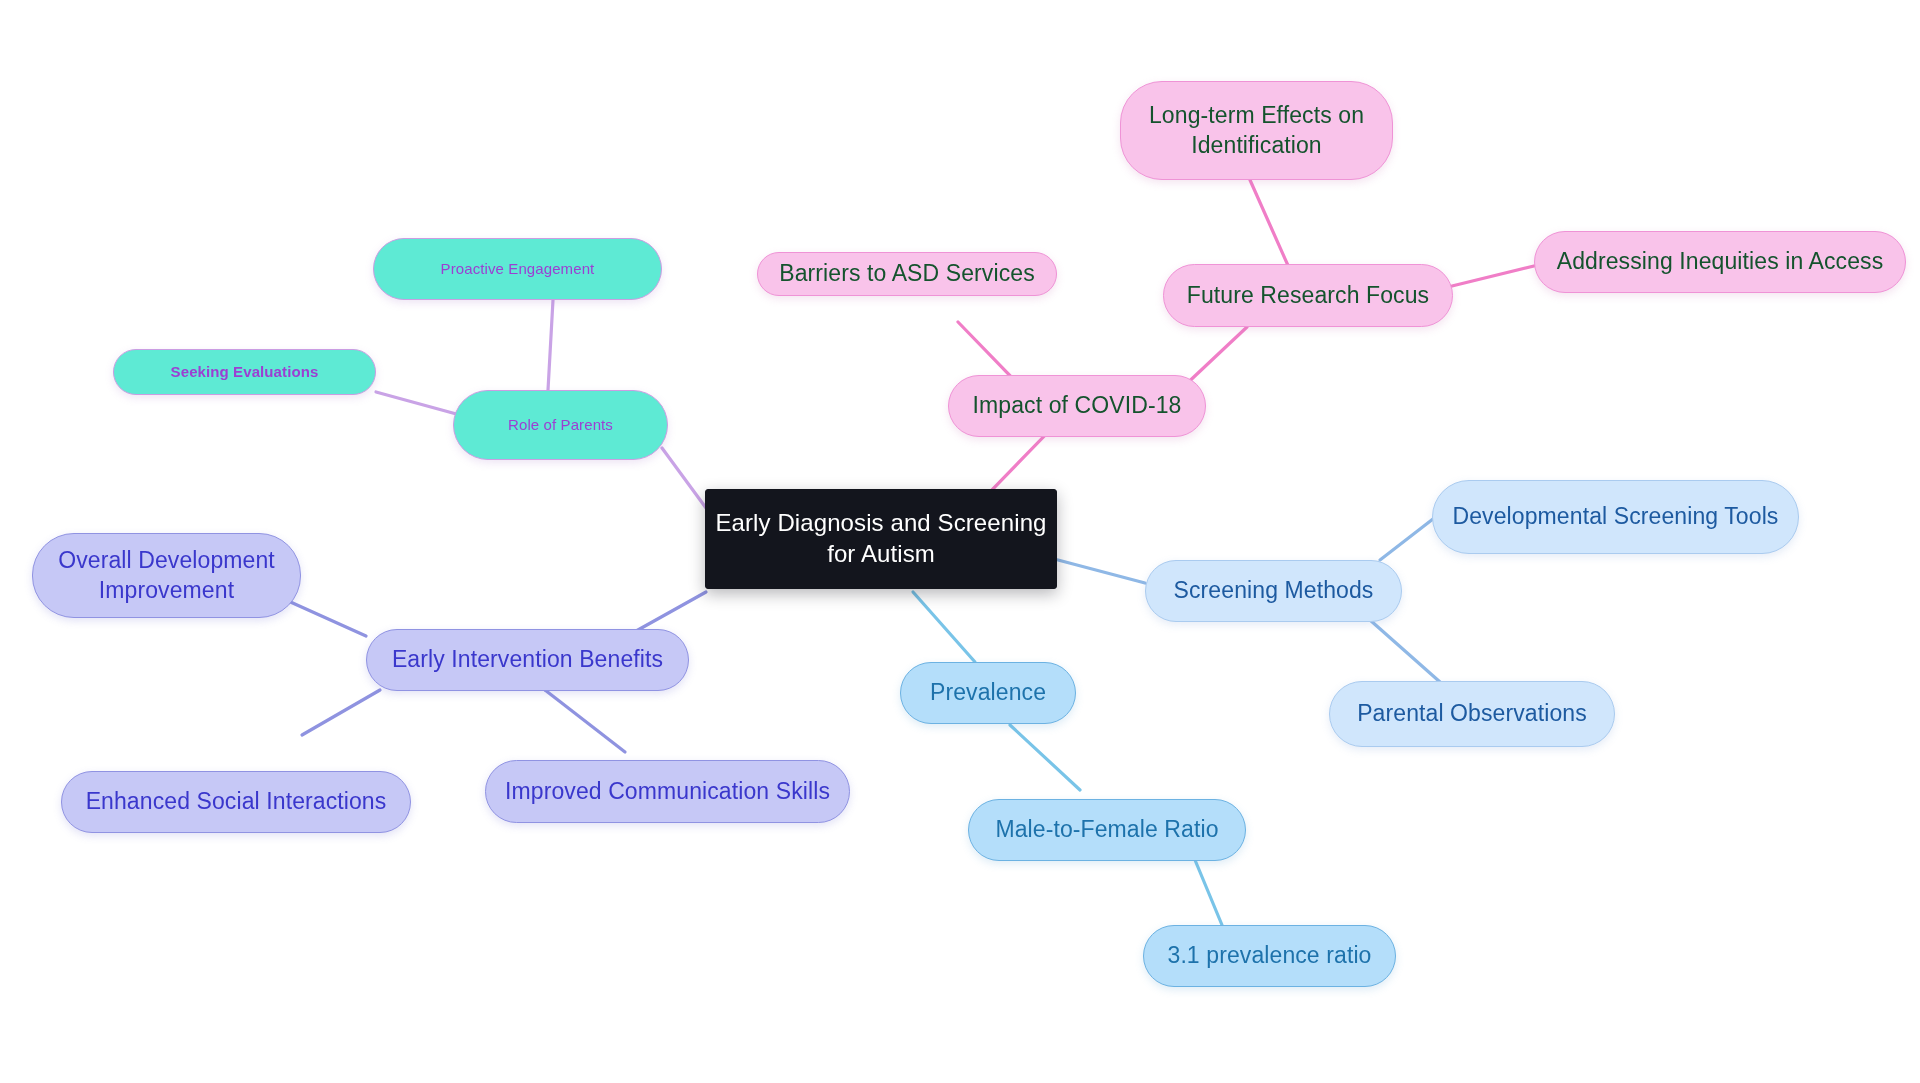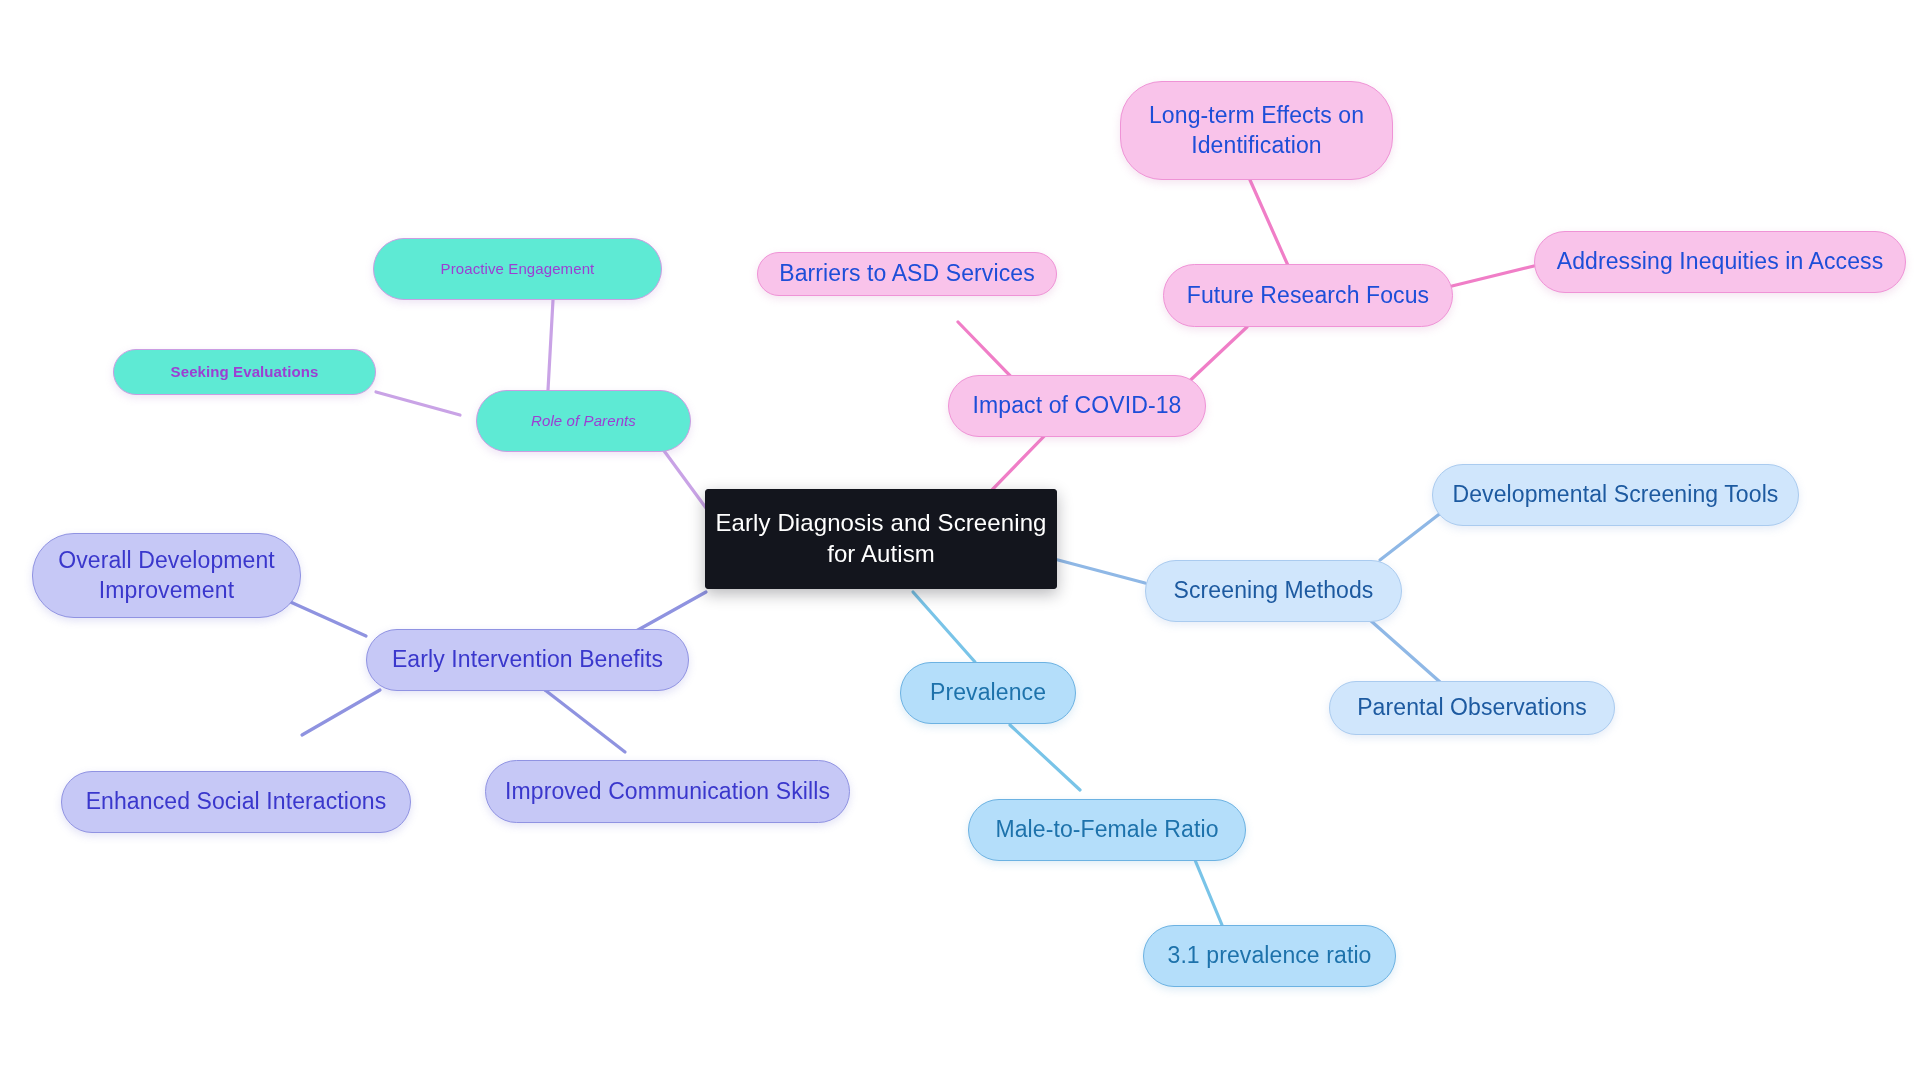--- a/index.html
+++ b/index.html
@@ -43,21 +43,21 @@
     background: #13151d;
     border-color: #13151d;
     color: #ffffff;
     border-radius: 3px;
     font-size: 24px;
     box-shadow: 0 5px 16px rgba(16, 18, 28, 0.30);
   }
   .node-pink {
     background: #f9c3ea;
     border-color: #ef93d6;
-    color: #1d4ed8;
+    color: #14532d;
     border-radius: 42px;
     font-size: 23px;
     box-shadow: 0 3px 9px rgba(200, 120, 180, 0.20);
   }
   .node-violet {
     background: #5eead4;
     border-color: #cb9de2;
     color: #9c3fd2;
     border-radius: 42px;
     font-size: 15px;
@@ -139,40 +139,40 @@
 
   <div class="node node-pink" style="left:757px; top:252px; width:300px; height:44px;">Barriers to ASD Services</div>
 
   <div class="node node-pink" style="left:1163px; top:264px; width:290px; height:63px;">Future Research Focus</div>
 
   <div class="node node-pink" style="left:1120px; top:81px; width:273px; height:99px;">Long-term Effects on
 Identification</div>
 
   <div class="node node-pink" style="left:1534px; top:231px; width:372px; height:62px;">Addressing Inequities in Access</div>
 
-  <div class="node node-violet" style="left:476px; top:390px; width:215px; height:62px;font-style:italic;">Role of Parents</div>
+  <div class="node node-violet" style="left:453px; top:390px; width:215px; height:70px;">Role of Parents</div>
 
   <div class="node node-violet" style="left:373px; top:238px; width:289px; height:62px;">Proactive Engagement</div>
 
   <div class="node node-violet" style="left:113px; top:349px; width:263px; height:46px;font-weight:bold;">Seeking Evaluations</div>
 
   <div class="node node-periwinkle" style="left:366px; top:629px; width:323px; height:62px;">Early Intervention Benefits</div>
 
   <div class="node node-periwinkle" style="left:32px; top:533px; width:269px; height:85px;">Overall Development
 Improvement</div>
 
   <div class="node node-periwinkle" style="left:61px; top:735px; width:350px; height:62px;margin-top:36px;">Enhanced Social Interactions</div>
 
   <div class="node node-periwinkle" style="left:485px; top:760px; width:365px; height:63px;">Improved Communication Skills</div>
 
   <div class="node node-lightblue" style="left:1145px; top:560px; width:257px; height:62px;">Screening Methods</div>
 
-  <div class="node node-lightblue" style="left:1432px; top:464px; width:367px; height:62px;">Developmental Screening Tools</div>
+  <div class="node node-lightblue" style="left:1432px; top:480px; width:367px; height:74px;">Developmental Screening Tools</div>
 
-  <div class="node node-lightblue" style="left:1329px; top:681px; width:286px; height:54px;">Parental Observations</div>
+  <div class="node node-lightblue" style="left:1329px; top:681px; width:286px; height:66px;">Parental Observations</div>
 
   <div class="node node-cyan" style="left:900px; top:662px; width:176px; height:62px;">Prevalence</div>
 
   <div class="node node-cyan" style="left:968px; top:799px; width:278px; height:62px;">Male-to-Female Ratio</div>
 
   <div class="node node-cyan" style="left:1143px; top:925px; width:253px; height:62px;">3.1 prevalence ratio</div>
 
 </div>
 
 </body></html>

